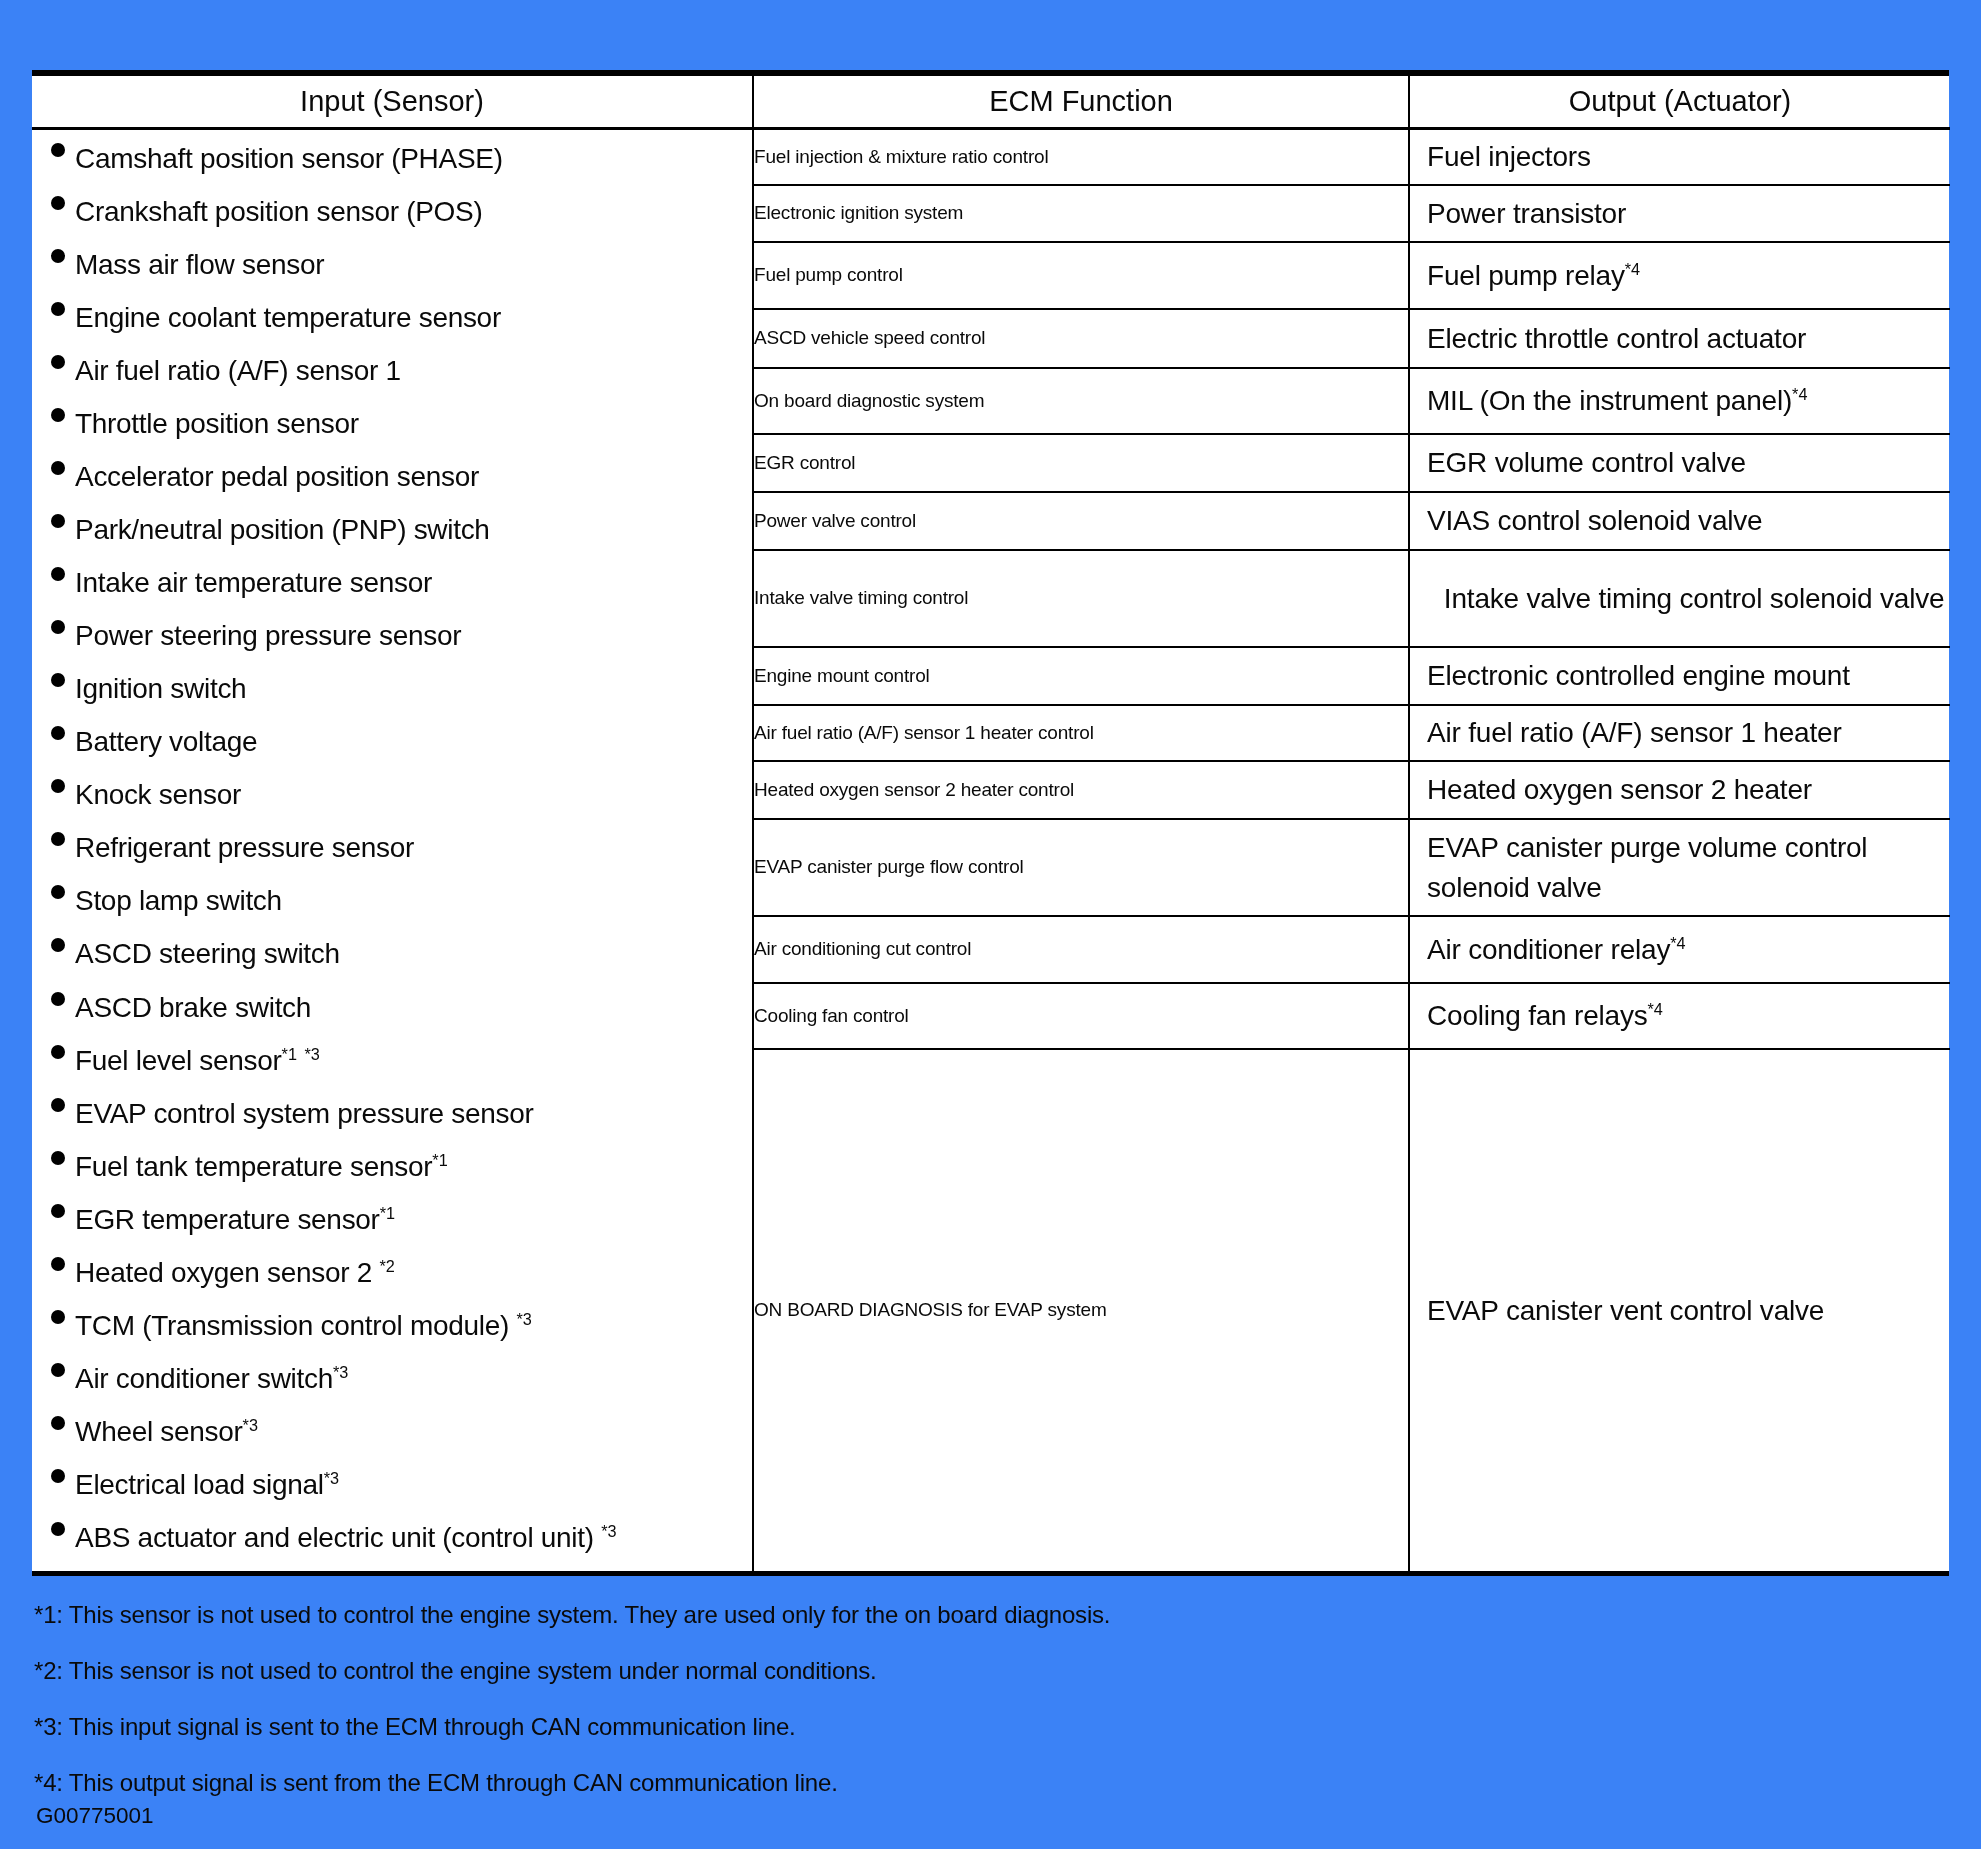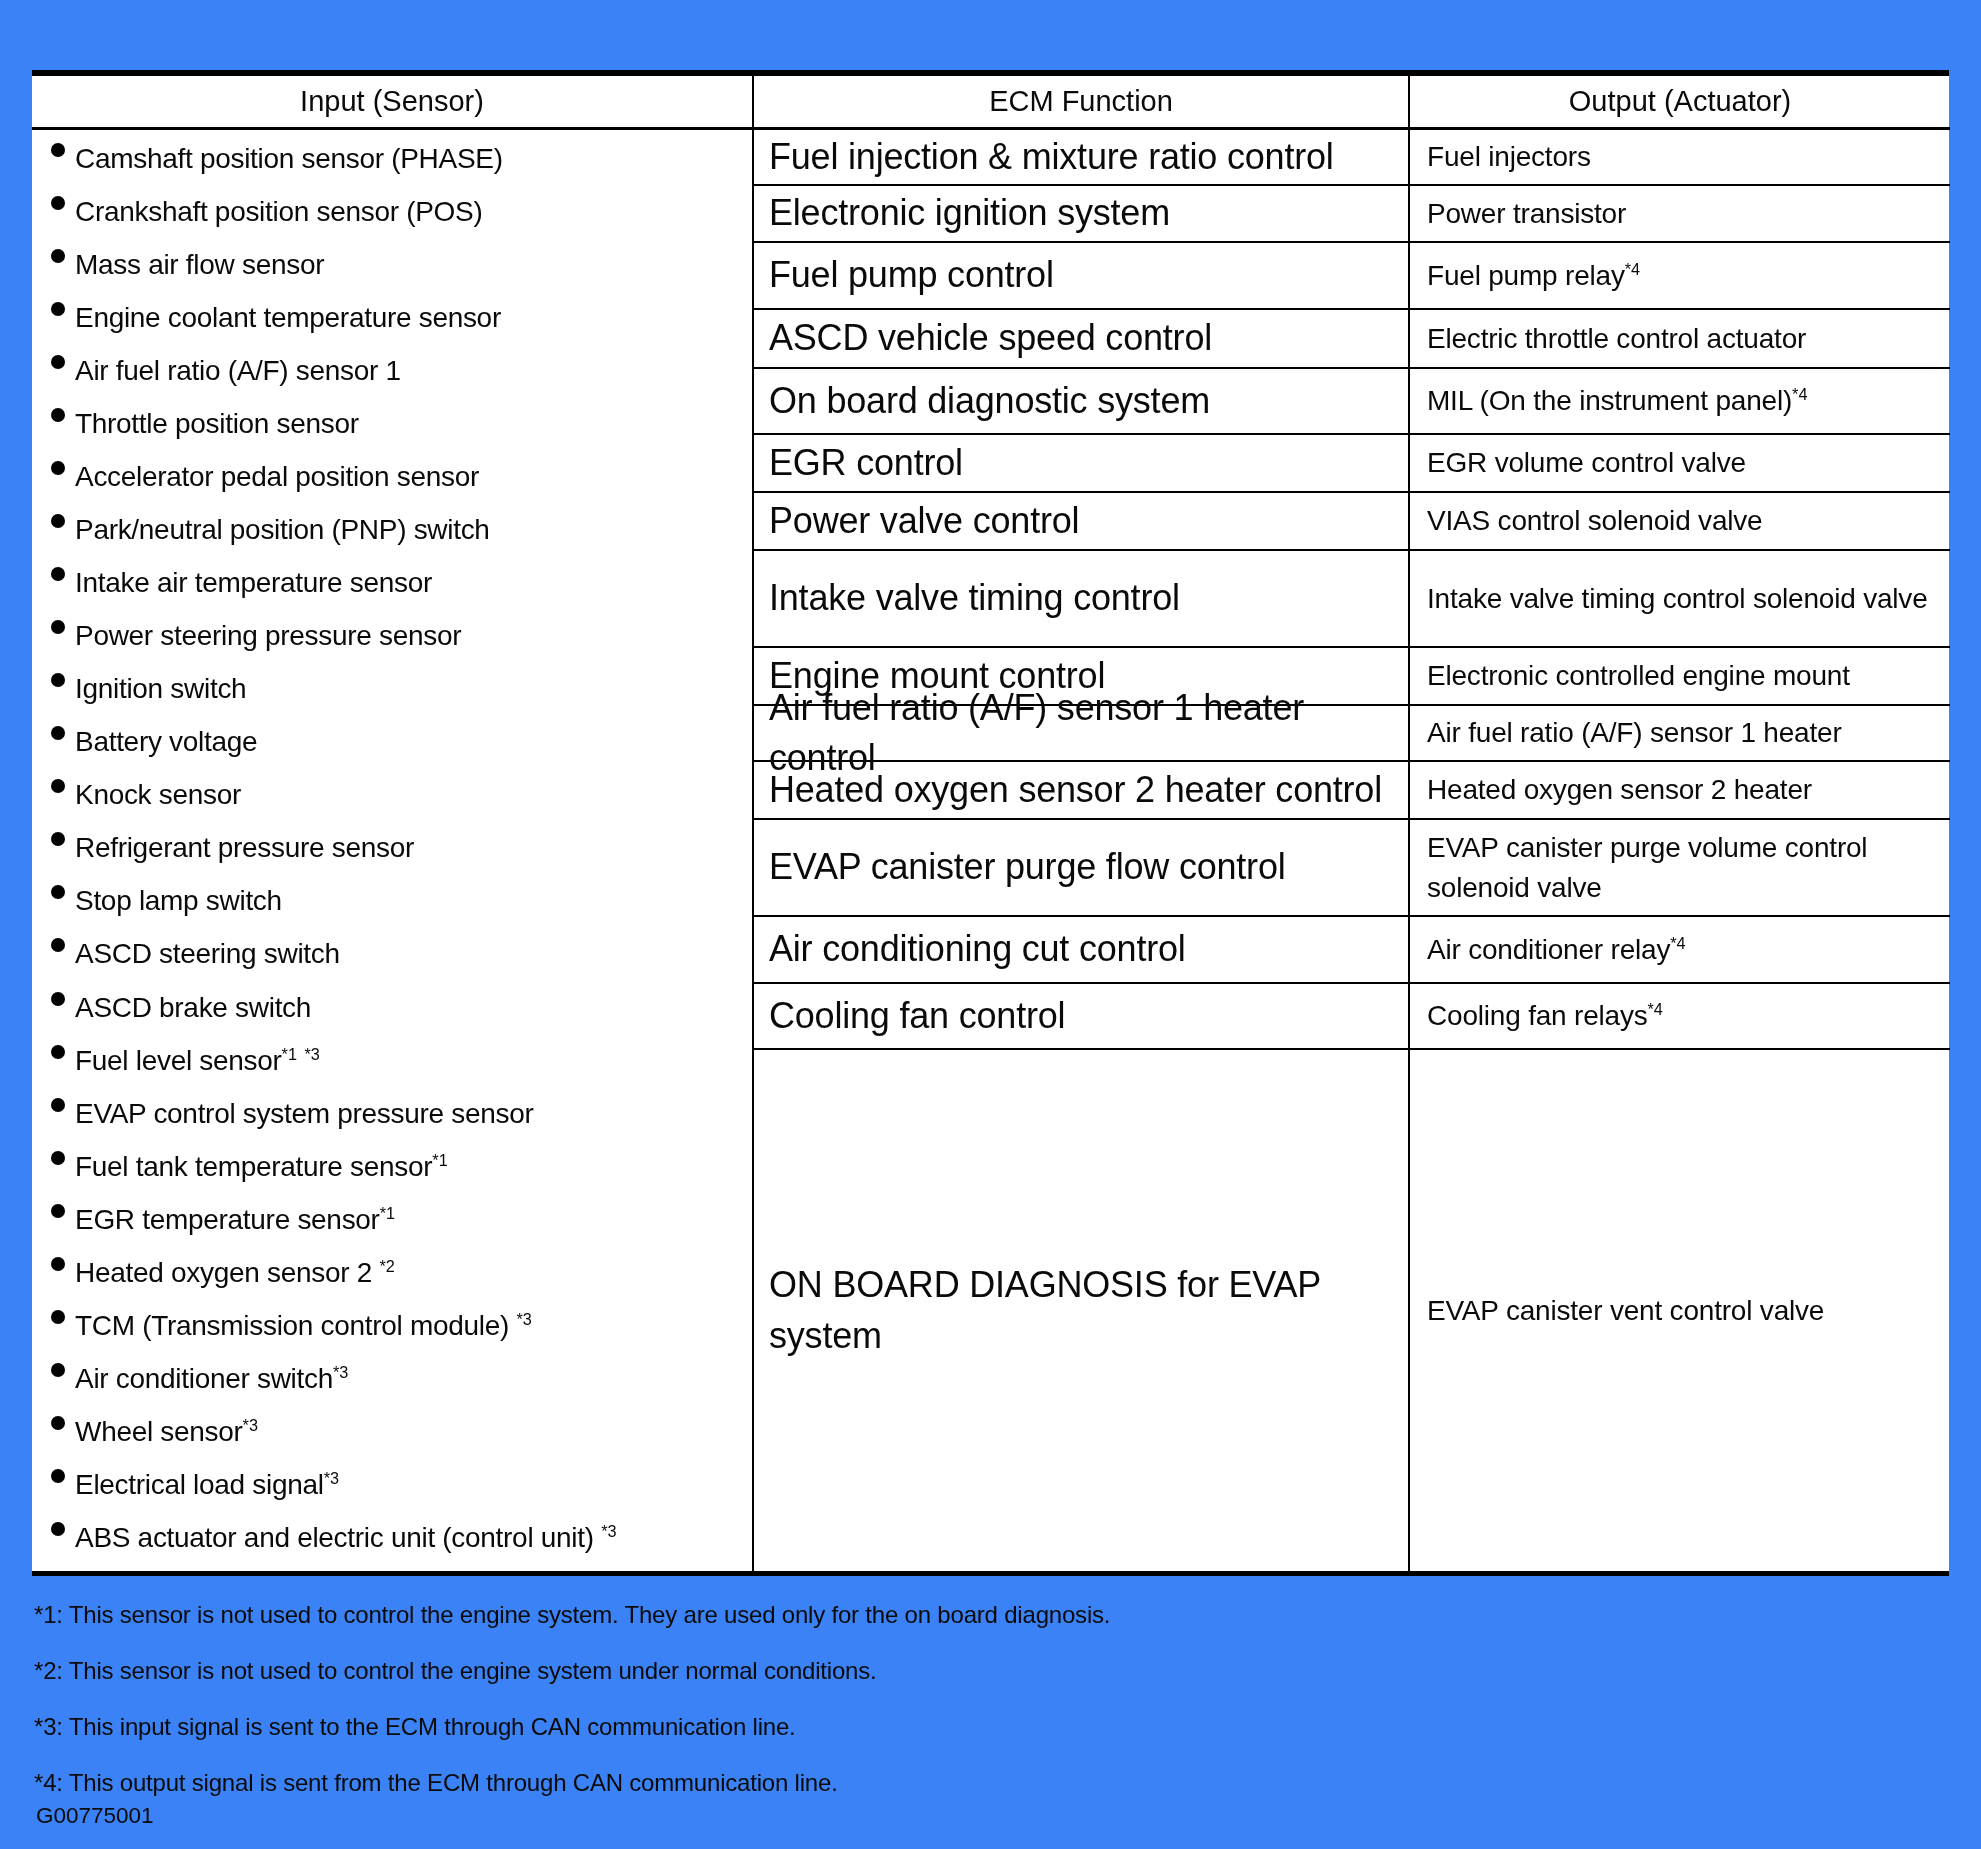--- a/index.html
+++ b/index.html
@@ -38,22 +38,22 @@
     font-size:28px;letter-spacing:-0.3px;white-space:nowrap;
   }
   .bullet{
     width:14px;height:14px;border-radius:50%;
     background:#000;flex:0 0 auto;
   }
 
   .fn-cell{
     grid-column:2;
     border-left:2.8px solid #000;border-bottom:2.8px solid #000;
-    padding-left:15px;padding-right:7.5px;
-    font-size:36px;letter-spacing:-0.2px;line-height:1.4;
+    padding-right:7.5px;
+    font-size:19px;letter-spacing:-0.2px;line-height:1.4;
   }
   .out-cell{
     grid-column:3;
     border-left:2.8px solid #000;border-bottom:2.8px solid #000;
     padding-left:17px;padding-right:5.6px;
     font-size:28px;letter-spacing:-0.2px;line-height:1.4;
   }
   .last{border-bottom:none;}
 
   sup{font-size:0.58em;line-height:0;vertical-align:super;letter-spacing:0;}
@@ -233,21 +233,21 @@
       </div>
       <div class="cell fn-cell" style="grid-area: 8 / 2;">
         <span>Power valve control</span>
       </div>
       <div class="cell out-cell" style="grid-area: 8 / 3;">
         <span>VIAS control solenoid valve</span>
       </div>
       <div class="cell fn-cell" style="grid-area: 9 / 2;">
         <span>Intake valve timing control</span>
       </div>
-      <div class="cell out-cell" style="grid-area: 9 / 3;">
+      <div class="cell out-cell" style="grid-area: 9 / 3; justify-content: flex-end;">
         <span>Intake valve timing control solenoid valve</span>
       </div>
       <div class="cell fn-cell" style="grid-area: 10 / 2;">
         <span>Engine mount control</span>
       </div>
       <div class="cell out-cell" style="grid-area: 10 / 3;">
         <span>Electronic controlled engine mount</span>
       </div>
       <div class="cell fn-cell" style="grid-area: 11 / 2;">
         <span>Air fuel ratio (A/F) sensor 1 heater control</span>

